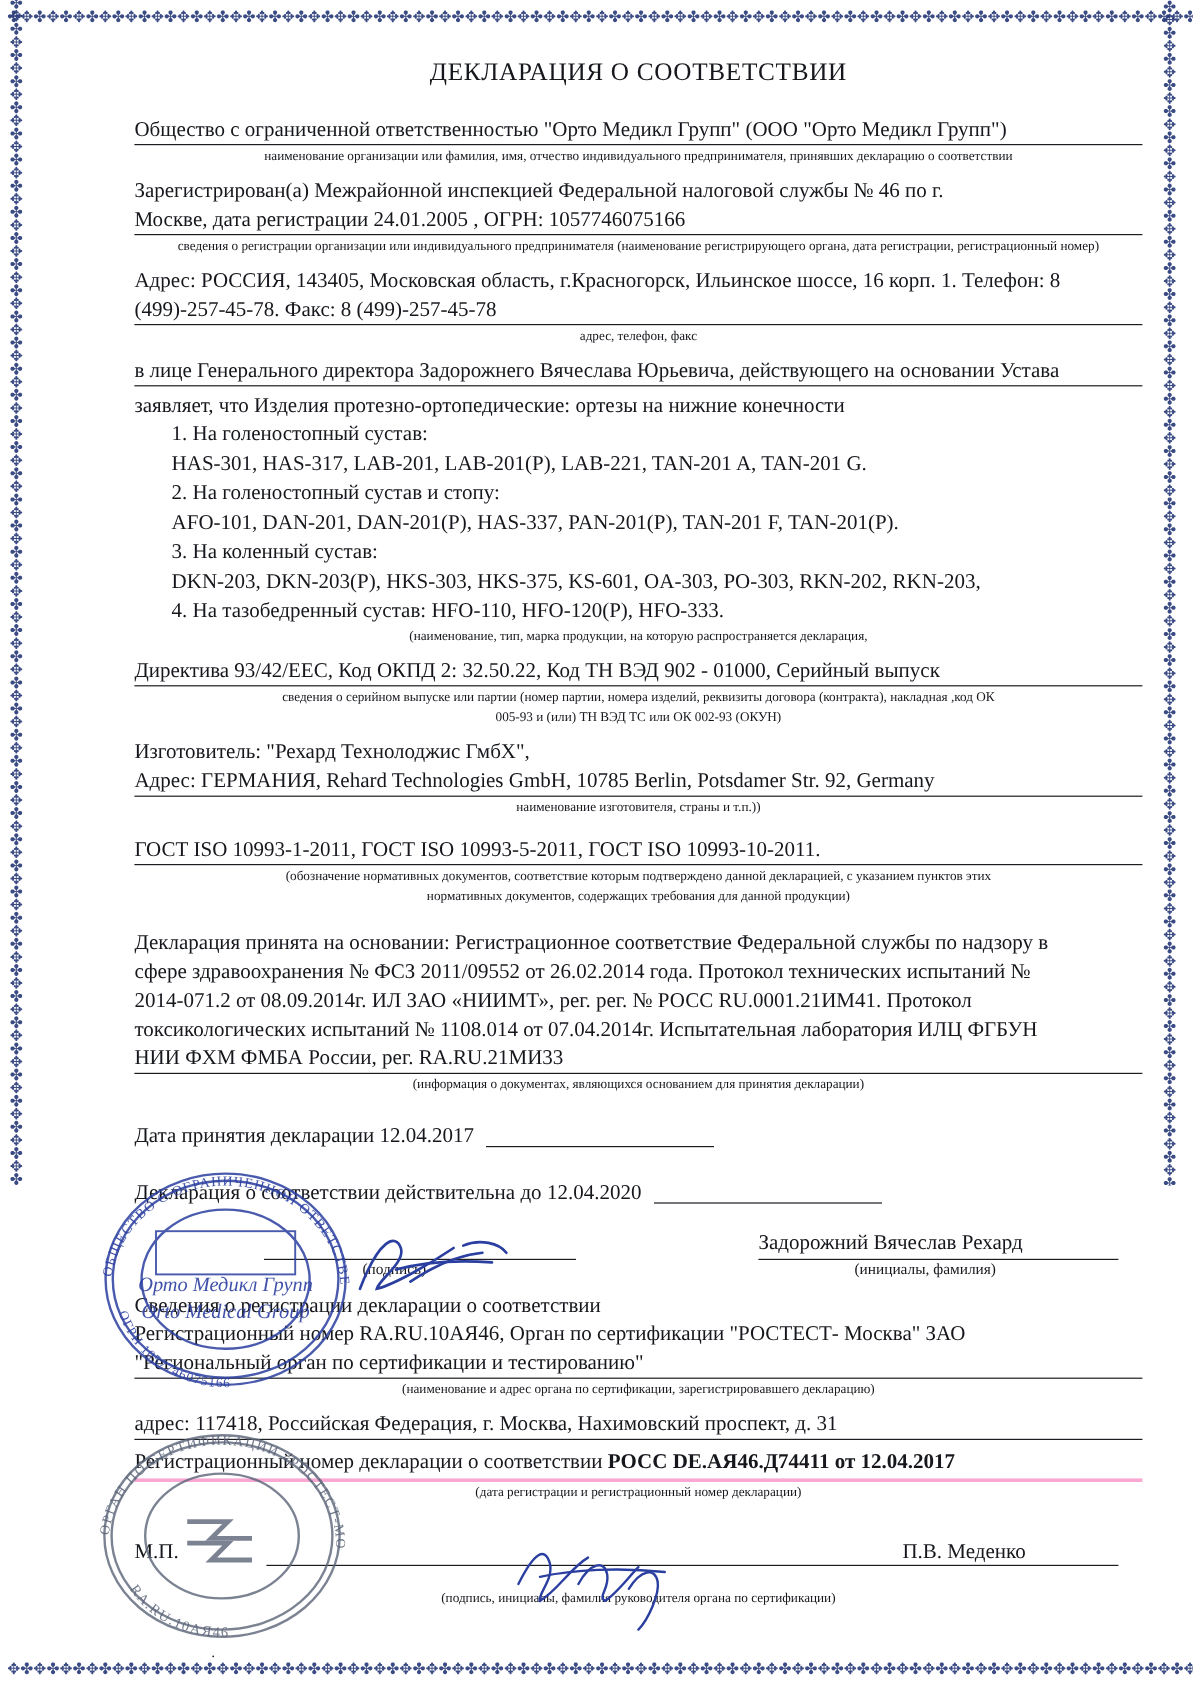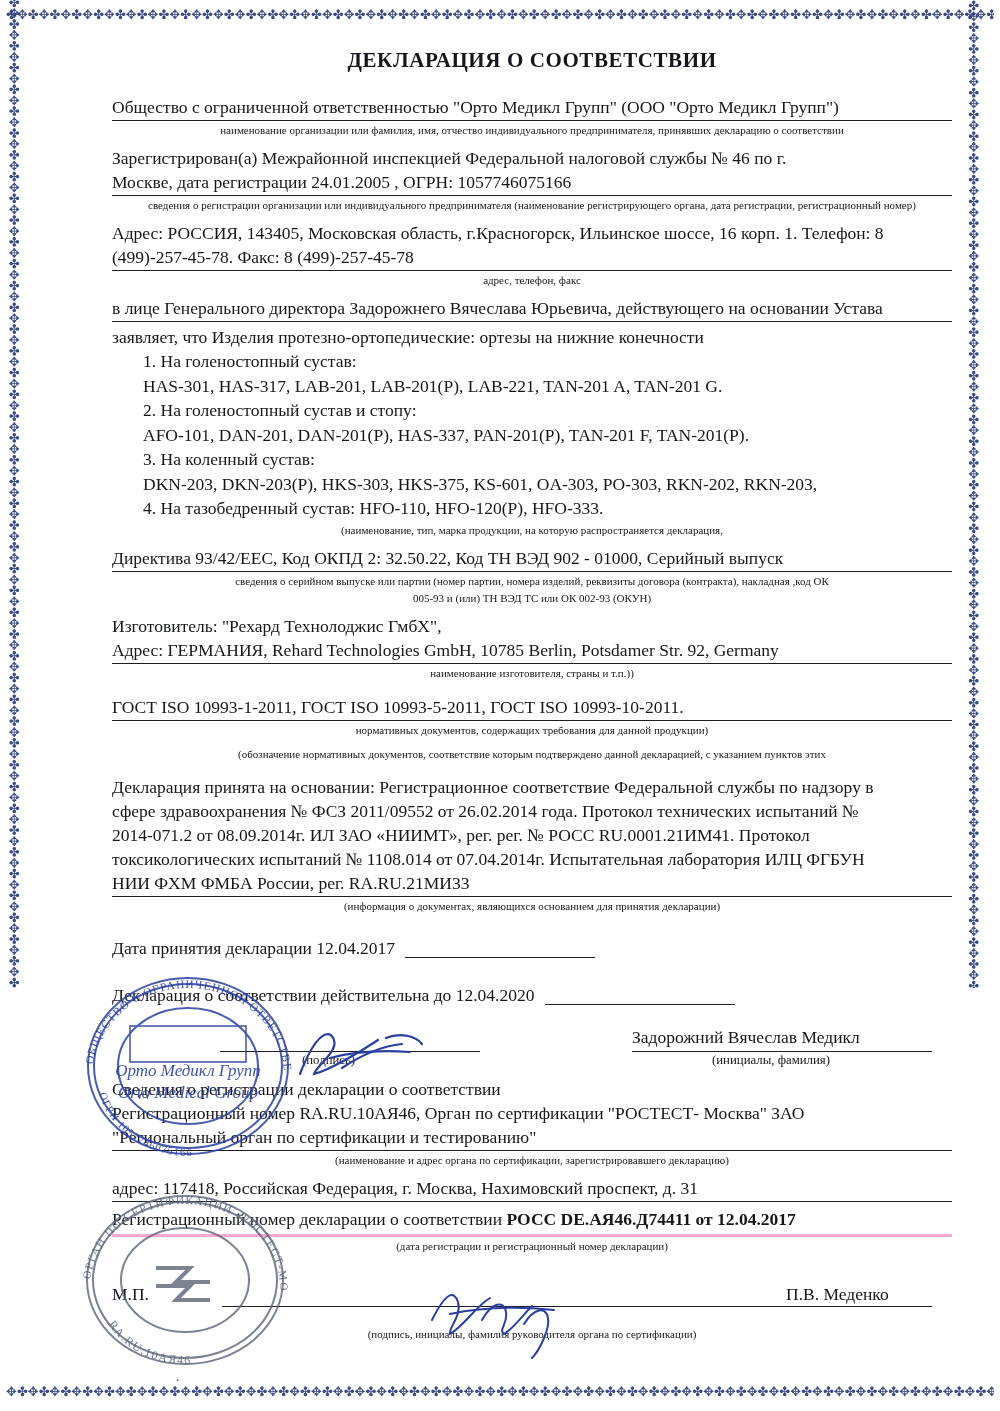--- a/index.html
+++ b/index.html
@@ -53,21 +53,21 @@
   
   .content {
     position: absolute;
     left: 112px;
     top: 48px;
     width: 840px;
   }
   .doc-title {
     text-align: center;
     font-size: 21px;
-    font-weight: bold;
+    font-weight: normal;
     letter-spacing: .6px;
     margin: 0 0 22px 0;
   }
   .line {
     font-size: 17.5px;
     line-height: 24px;
     margin: 0;
   }
   .line.ul {
     border-bottom: 1px solid #1b1d22;
@@ -149,21 +149,20 @@
     left: 110px;
     top: 36px;
     width: 710px;
     border-bottom: 1px solid #1b1d22;
   }
   .mp-name {
     position: absolute;
     left: 640px;
     top: 14px;
     font-size: 17.5px;
-    margin-left: 34px;
   }
   .date-rule {
     display: inline-block;
     width: 190px;
     border-bottom: 1px solid #1b1d22;
     height: 1px;
     vertical-align: -4px;
     margin-left: 6px;
   }
   
@@ -249,22 +248,22 @@
     <div class="block">
       <div class="line">Изготовитель: "Рехард Технолоджис ГмбХ",</div>
       <div class="line ul">Адрес: ГЕРМАНИЯ, Rehard Technologies GmbH, 10785 Berlin, Potsdamer Str. 92, Germany</div>
       <div class="caption">наименование изготовителя, страны и т.п.))</div>
     </div>
 
     <div class="gap-6"></div>
 
     <div class="block">
       <div class="line ul">ГОСТ  ISO 10993-1-2011, ГОСТ  ISO 10993-5-2011, ГОСТ  ISO 10993-10-2011.</div>
+      <div class="caption" style="margin-bottom:0">(обозначение нормативных документов, соответствие которым подтверждено данной декларацией, с указанием пунктов этих</div>
       <div class="caption">нормативных документов, содержащих требования для данной продукции)</div>
-      <div class="caption" style="margin-bottom:0">(обозначение нормативных документов, соответствие которым подтверждено данной декларацией, с указанием пунктов этих</div>
     </div>
 
     <div class="gap-10"></div>
 
     <div class="block">
       <div class="line">Декларация принята на основании: Регистрационное соответствие Федеральной службы по надзору в</div>
       <div class="line">сфере здравоохранения № ФСЗ 2011/09552 от 26.02.2014 года. Протокол  технических испытаний №</div>
       <div class="line">2014-071.2 от 08.09.2014г. ИЛ ЗАО «НИИМТ», рег. рег. № РОСС RU.0001.21ИМ41. Протокол</div>
       <div class="line">токсикологических испытаний № 1108.014 от 07.04.2014г. Испытательная лаборатория ИЛЦ ФГБУН</div>
       <div class="line ul">НИИ ФХМ ФМБА России, рег. RA.RU.21МИ33</div>
@@ -287,21 +286,21 @@
       <div class="line">
         <span>Декларация о соответствии действительна до</span>
         <span>12.04.2020</span>
         <span class="date-rule"></span>
       </div>
     </div>
 
     <div class="sig-row">
       <div class="sig-left-rule"></div>
       <div class="sig-right-rule"></div>
-      <div class="sig-name-right">Задорожний Вячеслав Медикл</div>
+      <div class="sig-name-right">Задорожний Вячеслав Рехард</div>
       <div class="sig-label-left">(подпись)</div>
       <div class="sig-label-right">(инициалы, фамилия)</div>
     </div>
 
     <div class="block" style="margin-top:6px">
       <div class="line">Сведения о регистрации декларации о соответствии</div>
       <div class="line">Регистрационный номер RA.RU.10АЯ46, Орган по сертификации "РОСТЕСТ- Москва" ЗАО</div>
       <div class="line ul">"Региональный орган по сертификации и тестированию"</div>
       <div class="caption">(наименование и адрес органа по сертификации, зарегистрировавшего декларацию)</div>
       <div class="line ul">адрес: 117418, Российская Федерация, г. Москва, Нахимовский проспект, д. 31</div>

